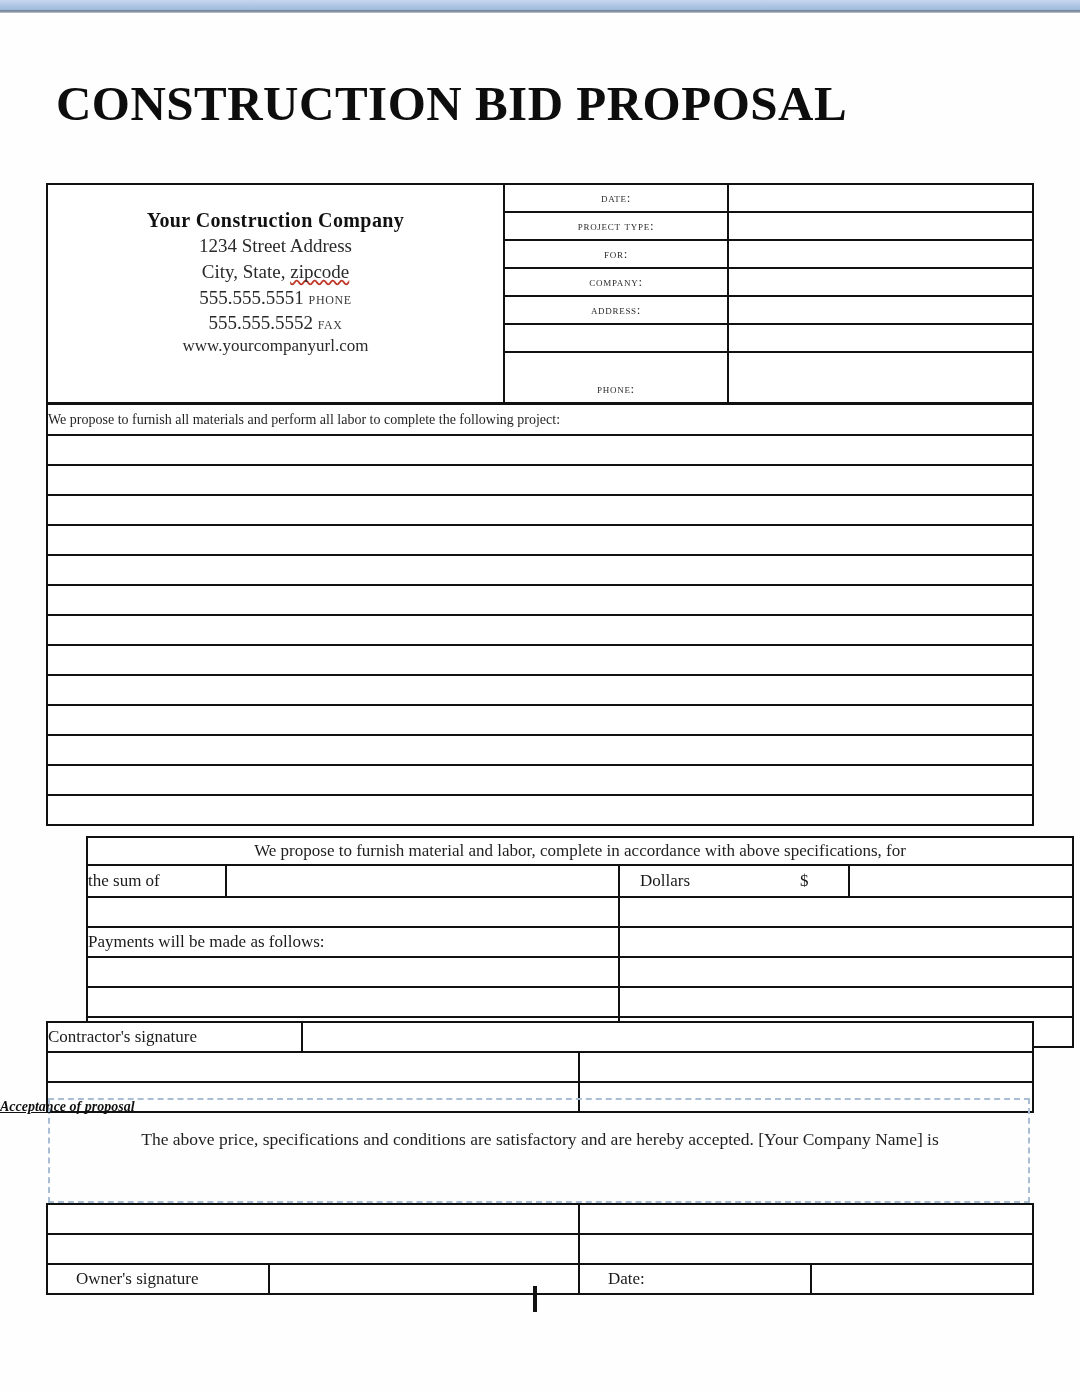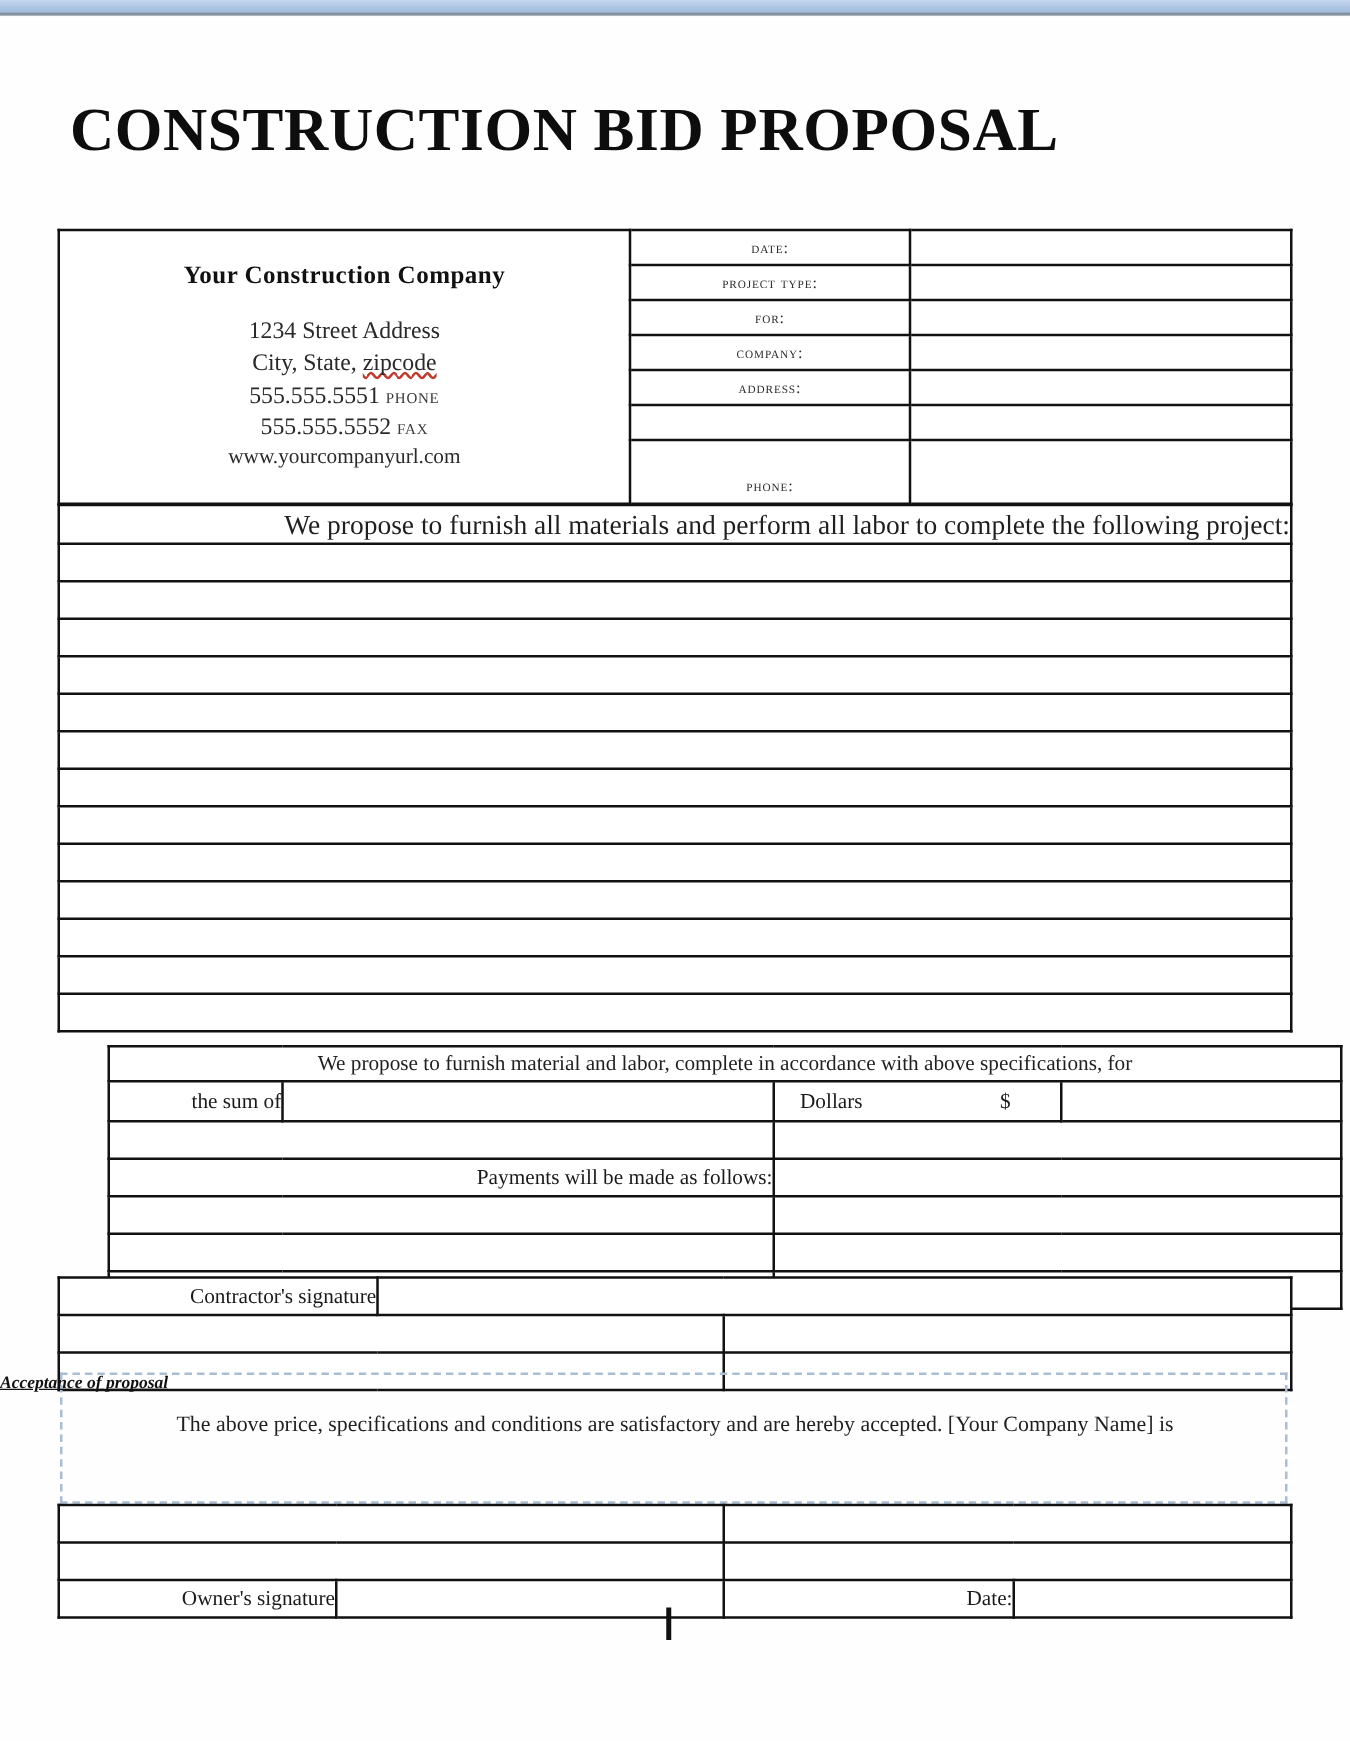--- a/index.html
+++ b/index.html
@@ -62,38 +62,38 @@
     border-collapse: collapse;
     table-layout: fixed;
     font-size: 17px;
   }
   .tbl td {
     border: 2px solid #111111;
     padding: 0;
     vertical-align: middle;
     background: #ffffff;
   }
-  .c { text-align: right; }
+  .c { text-align: left; }
 
   
   #header-table {
     top: 170px;
     left: 46px;
     width: 986px;
   }
   #company-cell {
     text-align: center;
     vertical-align: top;
     padding-top: 24px;
   }
   .co-name {
     font-weight: bold;
     font-size: 20px;
     letter-spacing: 0.4px;
-    margin-bottom: 20px;
+    margin-bottom: 1px;
     color: #111;
   }
   .co-line {
     font-size: 19px;
     line-height: 1.36;
     color: #2a2a2a;
   }
   .co-small {
     font-size: 12px;
     letter-spacing: 0.6px;
@@ -119,22 +119,22 @@
   .fld-label::first-letter { font-size: 13px; }
 
   
   #lines-table {
     top: 390px;
     left: 46px;
     width: 986px;
   }
   #lines-intro {
     height: 29px;
-    text-align: right;
-    font-size: 22px;
+    text-align: left;
+    font-size: 14px;
     color: #1f1f1f;
   }
   .blank-row td { height: 28px; }
 
   
   #sum-table {
     top: 823px;
     left: 46px;
     width: 986px;
     margin-left: 40px;

